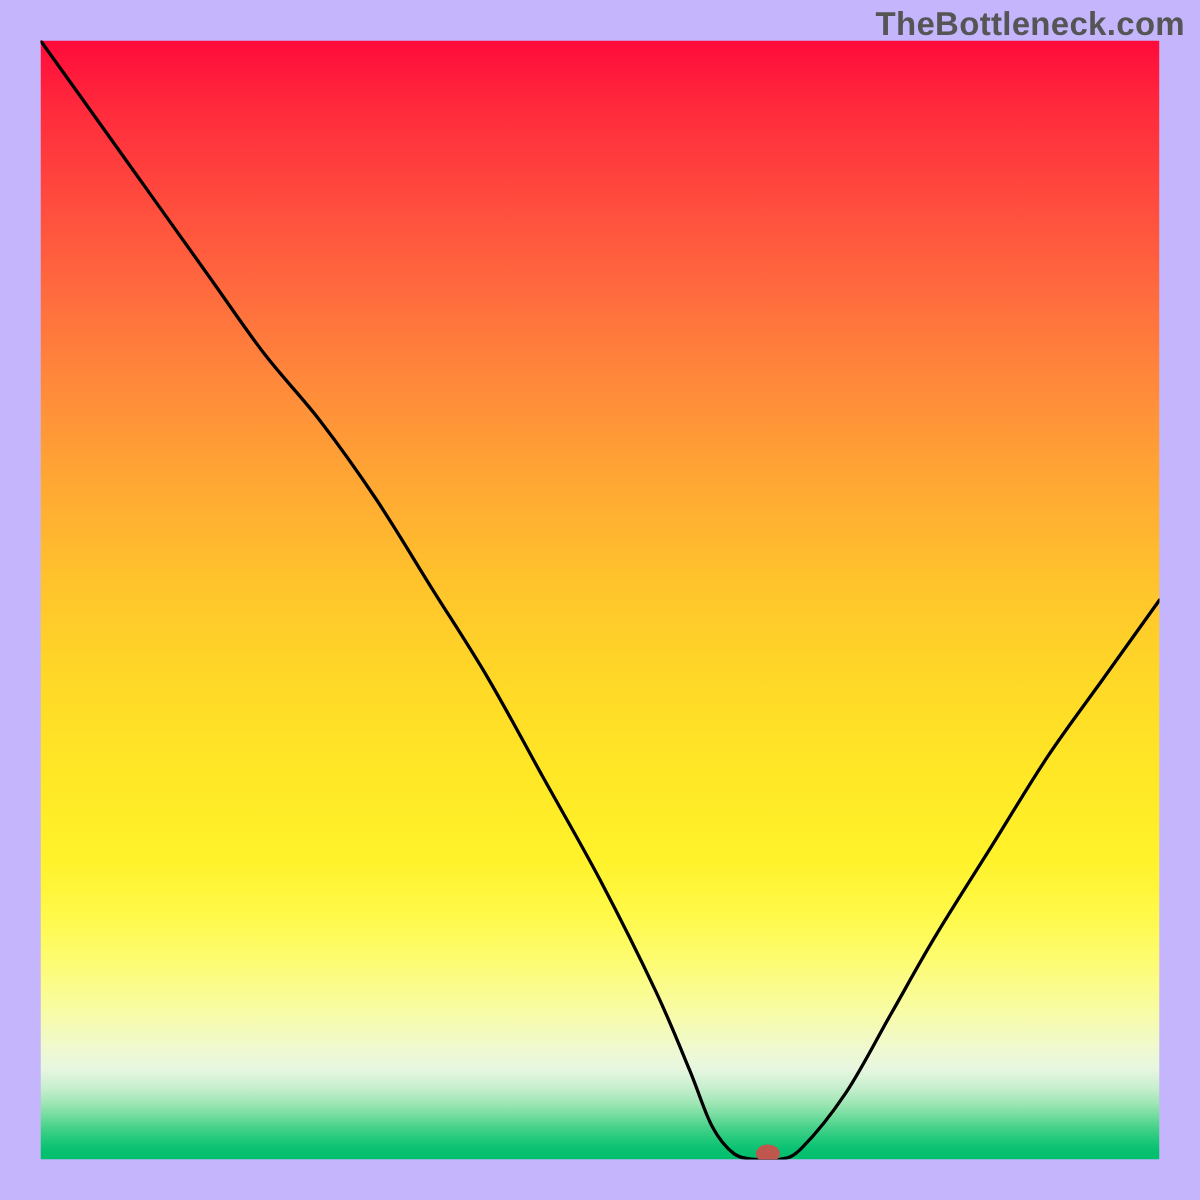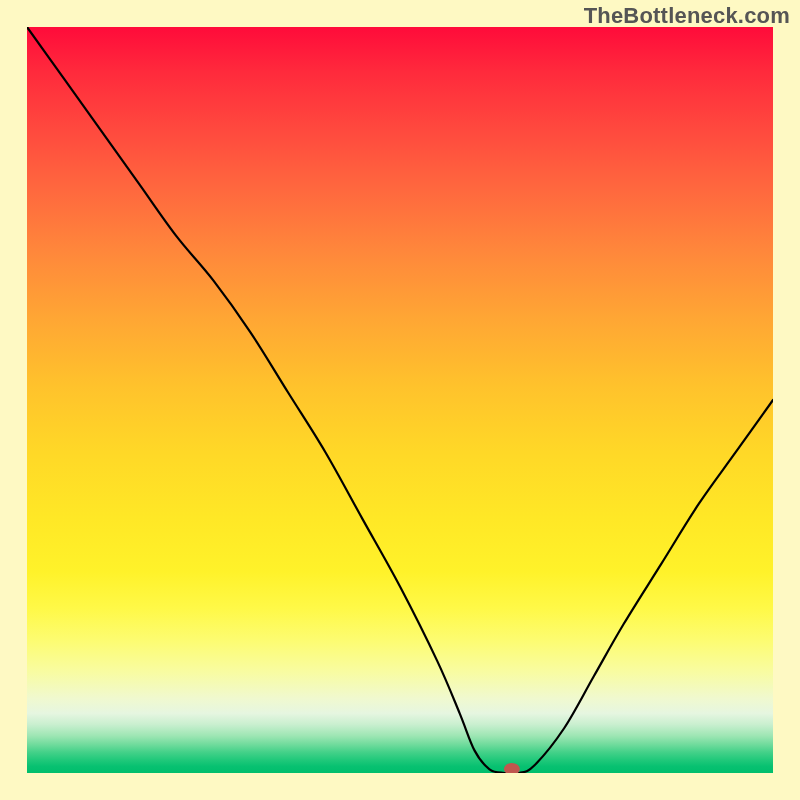--- a/index.html
+++ b/index.html
@@ -8,21 +8,21 @@
     width: 800px;
     height: 800px;
     background: #000;
     overflow: hidden;
     font-family: Arial, Helvetica, sans-serif;
   }
   .frame {
     position: relative;
     width: 800px;
     height: 800px;
-    background: #fef9c3;
+    background: #c4b5fd;
   }
   .watermark {
     position: absolute;
     top: 3px;
     right: 10px;
     color: #555;
     font-size: 22px;
     font-weight: 600;
     letter-spacing: 0.2px;
     z-index: 5;

